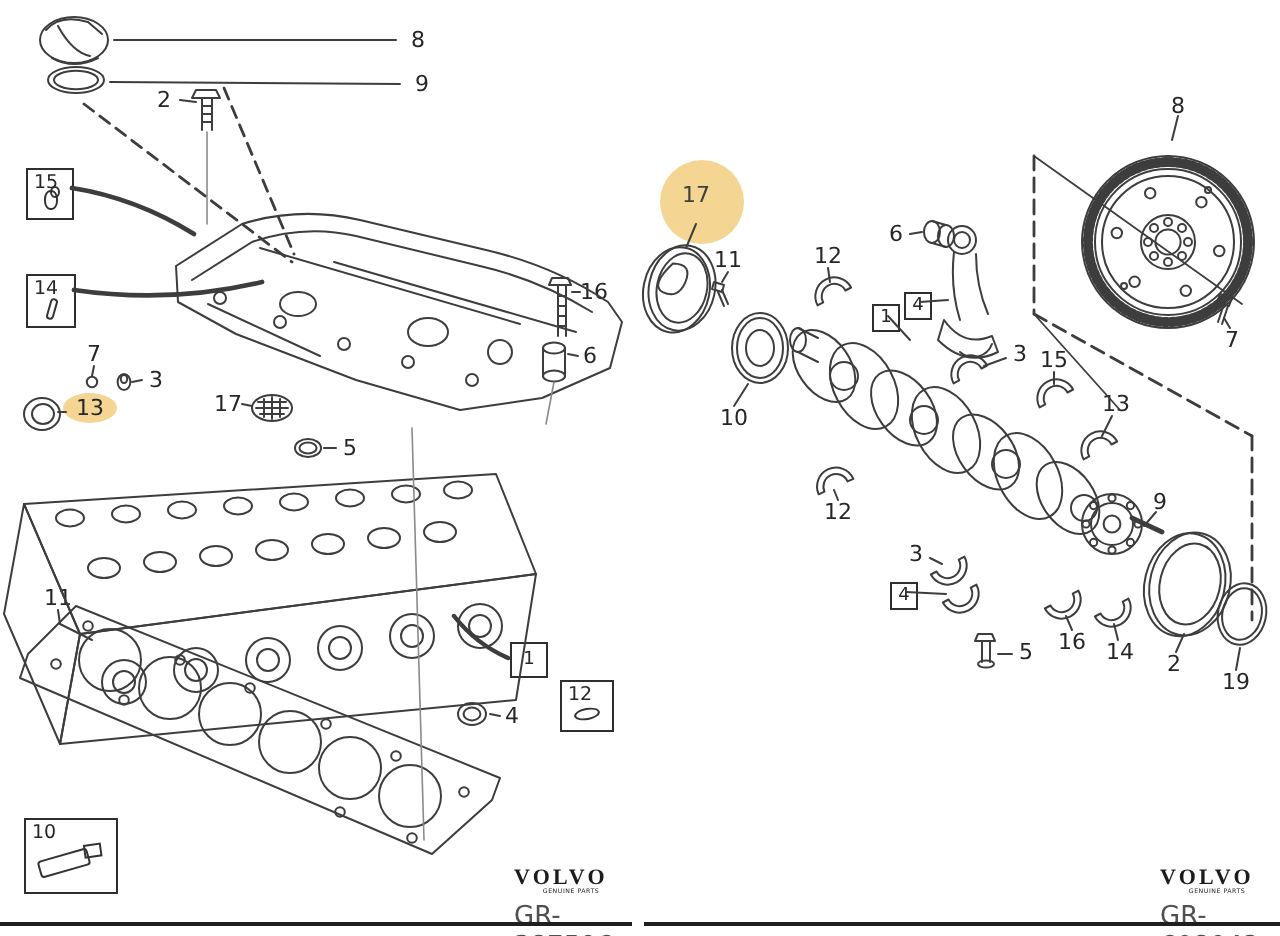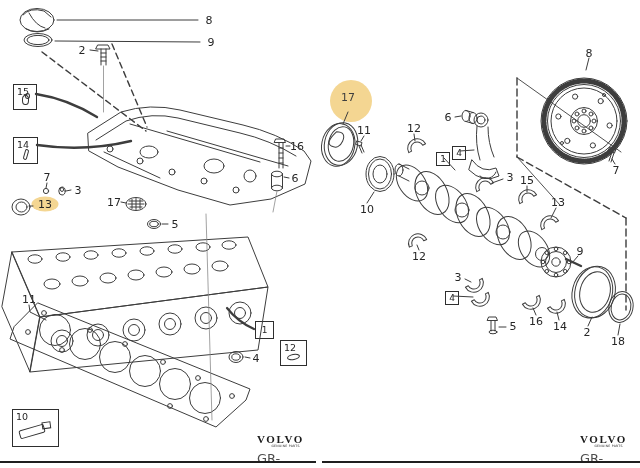--- a/index.html
+++ b/index.html
@@ -104,21 +104,21 @@
       <div class="co plain" style="left: 419px; top: 256px;"><span class="co-t">12</span></div>
       <div class="co plain" style="left: 458px; top: 277px;"><span class="co-t">3</span></div>
       <div class="co box-center" style="left: 445px; top: 291px; width: 12px; height: 12px;">
         <span class="co-t">4</span>
       </div>
       <div class="co plain" style="left: 580px; top: 251px;"><span class="co-t">9</span></div>
       <div class="co plain" style="left: 513px; top: 326px;"><span class="co-t">5</span></div>
       <div class="co plain" style="left: 536px; top: 321px;"><span class="co-t">16</span></div>
       <div class="co plain" style="left: 560px; top: 326px;"><span class="co-t">14</span></div>
       <div class="co plain" style="left: 587px; top: 332px;"><span class="co-t">2</span></div>
-      <div class="co plain" style="left: 618px; top: 341px;"><span class="co-t">18</span></div>
+      <div class="co plain" style="left: 618px; top: 341px;"><span class="co-t">19</span></div>
     </div>
 
   <svg class="art" width="640" height="468" viewBox="0 0 640 468">
     <g stroke="#3d3d3d" fill="none" stroke-width="1" stroke-linecap="round" stroke-linejoin="round">
 
       <g>
         <ellipse cx="37" cy="20" rx="17" ry="11.5"></ellipse>
         <path d="M23,15 Q30,7 44,11 L51,17"></path>
         <path d="M26,29 q11,6 23,0"></path>
         <path d="M29,13 q7,13 16,15"></path>

